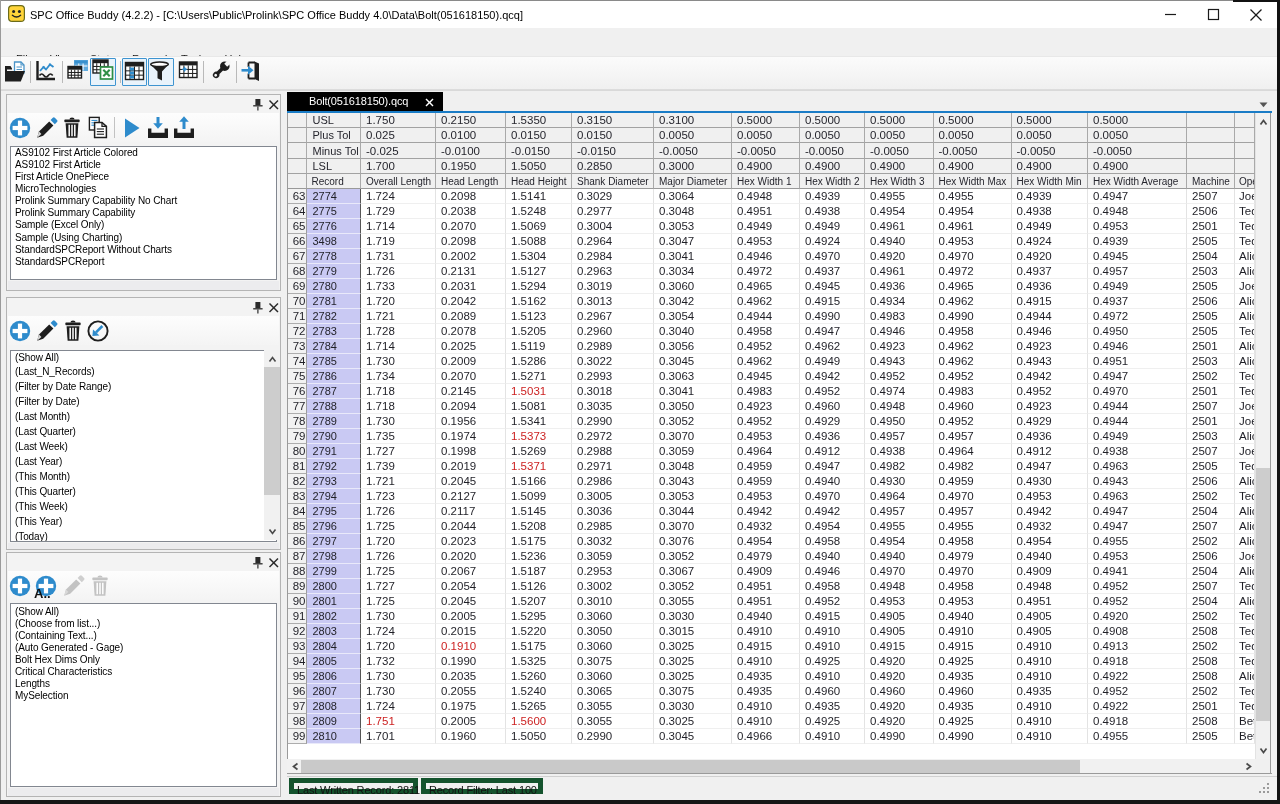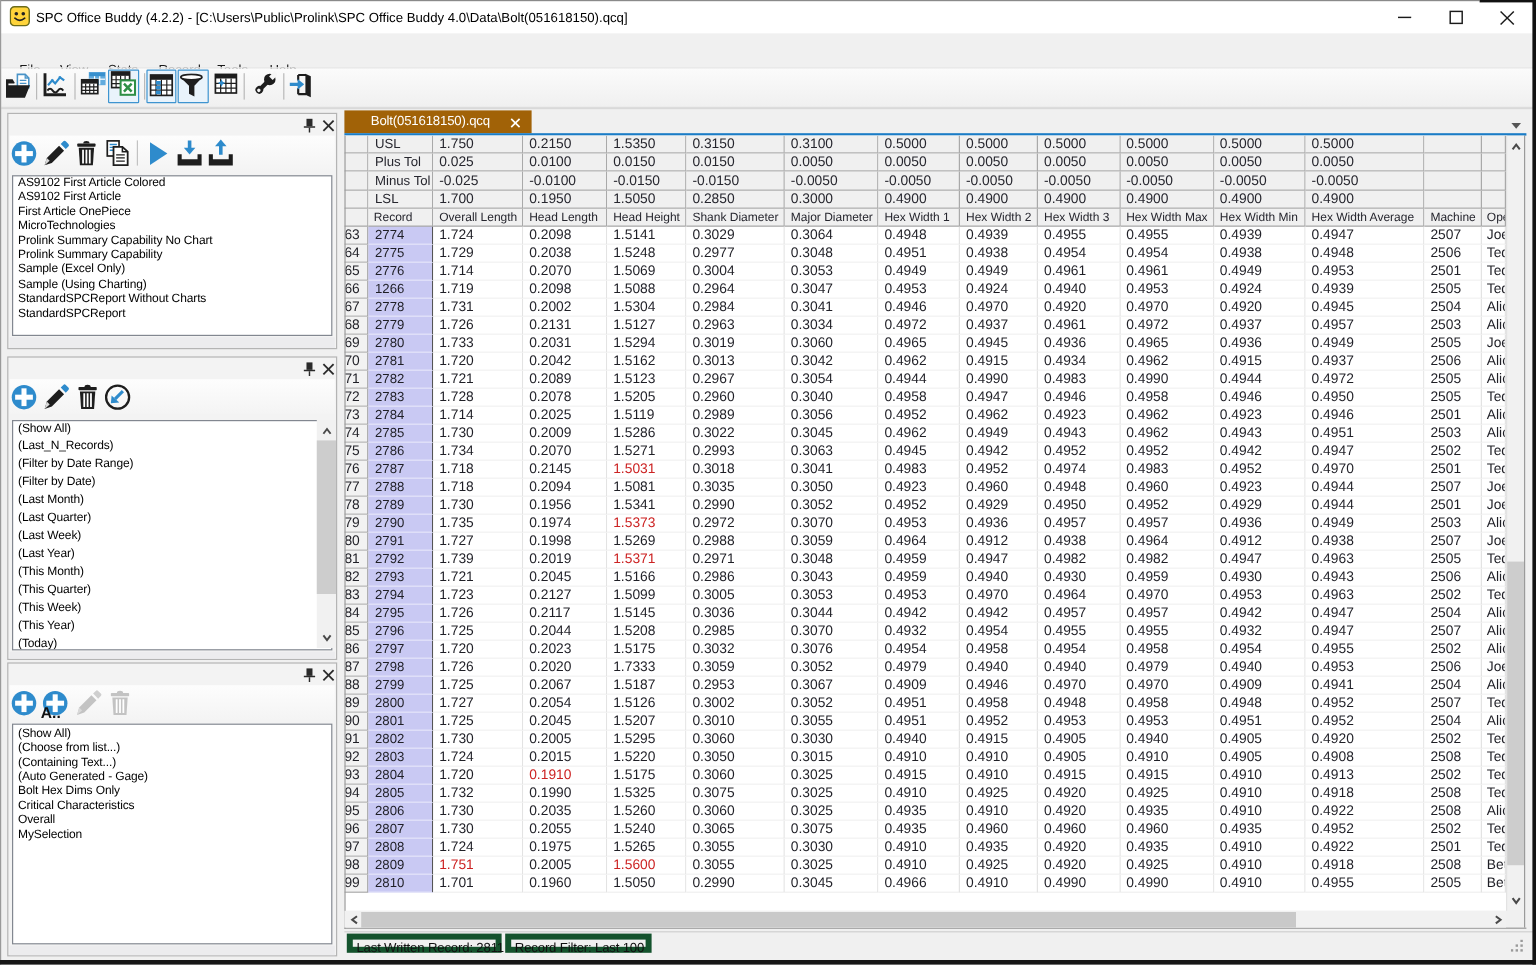--- a/index.html
+++ b/index.html
@@ -12,32 +12,32 @@
 .tsep{top:61px;width:1px;height:22px;background:#b9b9b9}
 .selbox{top:58px;height:28px;border:1px solid #3e94d0;background:#e9f3fb;border-radius:1px}
 .panel{left:6px;width:275px;background:#f3f3f3;border:1px solid #b4b4b4}
 .phead{position:absolute;left:0;top:0;right:0;height:17px;background:#f1f1f3}
 .phead .t{position:absolute;left:7px;top:2px;font-size:10.5px;color:#2a2a2a;white-space:nowrap}
 .grip{position:absolute;top:5px;height:8px;background:conic-gradient(#cdcdd2 25%,transparent 0 50%,#cdcdd2 0 75%,transparent 0) 0 0/4px 4px}
 .ptools{position:absolute;left:1px;right:1px;top:18px;height:29px;background:linear-gradient(#fdfdfd,#f4f4f4)}
 .plist{position:absolute;background:#fff;border:1px solid #828790;font-size:10px;letter-spacing:-0.1px;color:#000;overflow:hidden}
 .plist div{padding-left:2px;white-space:nowrap}
 .pfoot{position:absolute;left:1px;right:1px;background:#ececee}
-.tab{left:287px;top:92px;width:156px;height:19px;background:#a16207;color:#fff;font-size:11px;letter-spacing:-0.15px}
+.tab{left:287px;top:92px;width:156px;height:19px;background:#000000;color:#fff;font-size:11px;letter-spacing:-0.15px}
 .tabline{left:287px;top:110.5px;width:985px;height:2.5px;background:#1a7cc6}
 .grid{left:287px;top:113px;width:968px;height:646px;background:#fff;overflow:hidden}
 table{border-collapse:separate;border-spacing:0;table-layout:fixed;width:967px;font-size:11.5px}
 td{height:15px;overflow:hidden;white-space:nowrap;padding:0 0 0 5px;vertical-align:middle;color:#161616}
 tr.spec td{background:#f0f0f0;border-bottom:1px solid #a2a2a2;border-right:1px solid #a9a9a9;color:#26262e}
 tr.spec td.gut{border-right:1px solid #ababab}
 tr.hdr td{background:#f0f0f0;border-bottom:1px solid #999;border-right:1px solid #a9a9a9;font-size:10px;color:#26262e}
 tr.d td{background:#fff;border-bottom:1px solid #efefef;border-right:1px solid #e3e3e3;color:#1f1f26}
 tr.d td.gut{background:#f2f2f2;border-right:1px solid #9e9e9e;border-bottom:1px solid #adadad}
 tr.d td.rec{background:#c9c9f3;border-right:1px solid #555;border-bottom:1px solid #e9e9fa}
-td.gut{padding:0;text-align:left}
+td.gut{padding:0;text-align:right}
 td.rec{padding-left:6px;font-size:11px}
 td:last-child{padding-left:4.5px}
 .red{color:#cc2222}
 .vsb{left:1255px;top:113px;width:15px;height:646px;background:#f1f1f1;border-left:1px solid #e3e3e3}
 .hsb{left:287px;top:759px;width:968px;height:14px;background:#f1f1f1}
 .sbthumb{position:absolute;background:#cdcdcd}
 .statusbox{top:778px;height:16px;border:5px solid #14532d;font-size:11px;letter-spacing:-0.15px;line-height:15px;padding-left:3px;color:#111;background:#f0f0f0;white-space:nowrap}
 </style></head><body>
 <div class="abs titlebar"></div>
 <svg class="abs" style="left:8px;top:5px" width="17" height="17" viewBox="0 0 17 17">
@@ -323,21 +323,21 @@
       </svg>
     </div>
     <div class="plist" style="left:3px;right:3px;top:50px;height:184px">
       <div style="padding-top:2px">
         <div style="height:12.05px;line-height:12.4px">(Show All)</div>
         <div style="height:12.05px;line-height:12.4px">(Choose from list...)</div>
         <div style="height:12.05px;line-height:12.4px">(Containing Text...)</div>
         <div style="height:12.05px;line-height:12.4px">(Auto Generated - Gage)</div>
         <div style="height:12.05px;line-height:12.4px">Bolt Hex Dims Only</div>
         <div style="height:12.05px;line-height:12.4px">Critical Characteristics</div>
-        <div style="height:12.05px;line-height:12.4px">Overall</div>
+        <div style="height:12.05px;line-height:12.4px">Lengths</div>
         <div style="height:12.05px;line-height:12.4px">MySelection</div>
       </div>
     </div>
     <div class="pfoot" style="top:235px;height:8px"></div>
   </div>
 <div class="abs tab">
     <span style="position:absolute;left:22px;top:3px">Bolt(051618150).qcq</span>
     <svg style="position:absolute;left:138px;top:5.5px" width="9" height="9" viewBox="0 0 9 9">
       <line x1="1" y1="1" x2="8" y2="8" stroke="#fff" stroke-width="1.4"></line>
       <line x1="8" y1="1" x2="1" y2="8" stroke="#fff" stroke-width="1.4"></line>
@@ -498,21 +498,21 @@
           <td>0.4949</td>
           <td>0.4961</td>
           <td>0.4961</td>
           <td>0.4949</td>
           <td>0.4953</td>
           <td>2501</td>
           <td>Ted</td>
         </tr>
         <tr class="d">
           <td class="gut">66</td>
-          <td class="rec">1266</td>
+          <td class="rec">3498</td>
           <td>1.719</td>
           <td>0.2098</td>
           <td>1.5088</td>
           <td>0.2964</td>
           <td>0.3047</td>
           <td>0.4953</td>
           <td>0.4924</td>
           <td>0.4940</td>
           <td>0.4953</td>
           <td>0.4924</td>
@@ -858,21 +858,21 @@
           <td>0.4954</td>
           <td>0.4955</td>
           <td>2502</td>
           <td>Alice</td>
         </tr>
         <tr class="d">
           <td class="gut">87</td>
           <td class="rec">2798</td>
           <td>1.726</td>
           <td>0.2020</td>
-          <td>1.7333</td>
+          <td>1.5236</td>
           <td>0.3059</td>
           <td>0.3052</td>
           <td>0.4979</td>
           <td>0.4940</td>
           <td>0.4940</td>
           <td>0.4979</td>
           <td>0.4940</td>
           <td>0.4953</td>
           <td>2506</td>
           <td>Joe</td>

